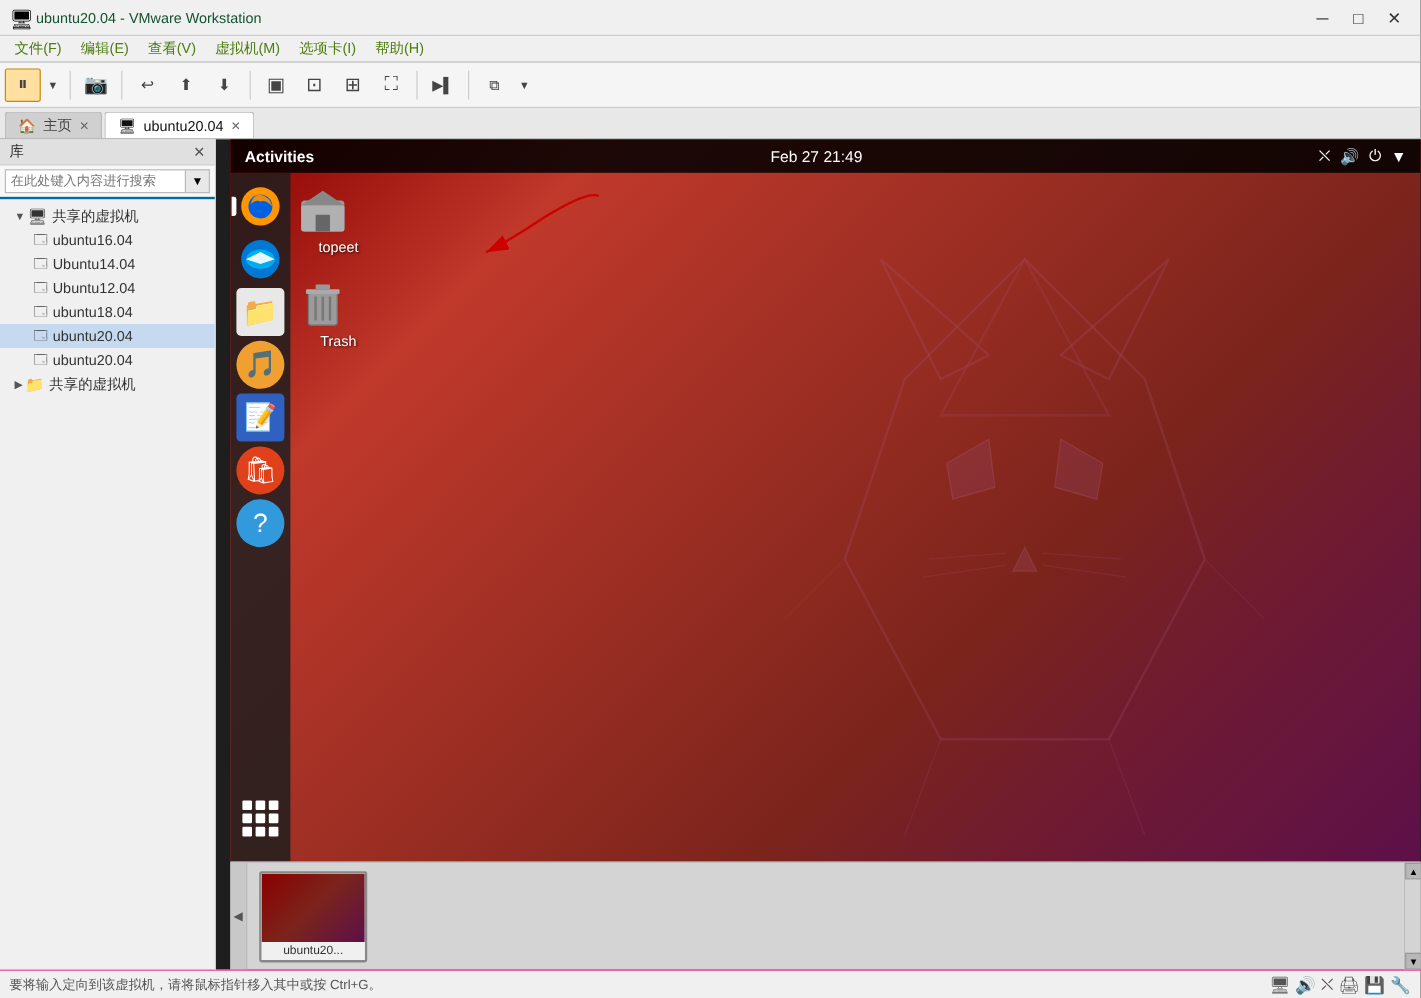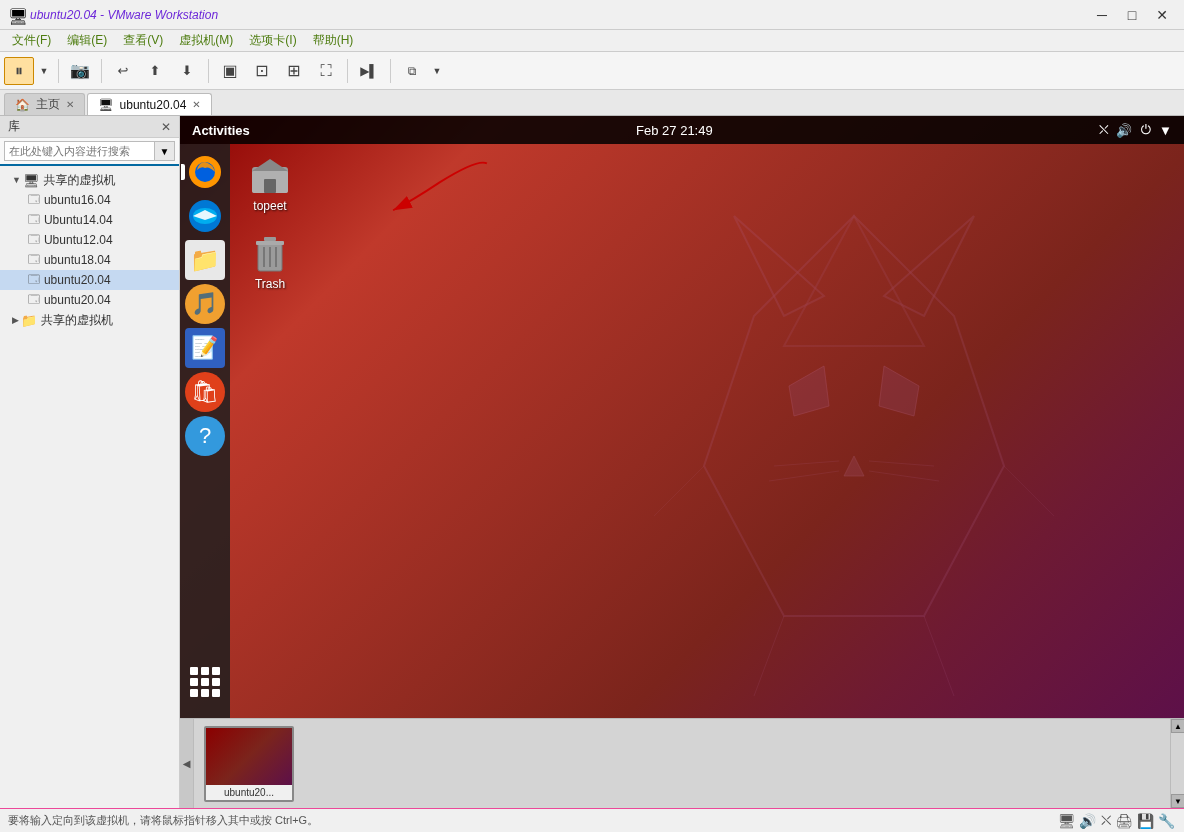--- a/index.html
+++ b/index.html
@@ -9,21 +9,21 @@
     .title-bar {
       height: 30px;
       background: #f0f0f0;
       display: flex;
       align-items: center;
       padding: 0 8px;
       border-bottom: 1px solid #ccc;
       user-select: none;
     }
     .title-bar-icon { width: 16px; height: 16px; margin-right: 6px; }
-    .title-bar-text { font-size: 12px; color: #6d28d9; flex: 1; font-style: italic; }
+    .title-bar-text { font-size: 12px; color: #14532d; flex: 1; }
     .title-bar-controls { display: flex; gap: 2px; }
     .title-bar-btn {
       width: 28px; height: 20px; border: none; background: transparent;
       cursor: pointer; font-size: 14px; display: flex; align-items: center; justify-content: center;
       color: #333;
     }
 
     
     .menu-bar {
       height: 22px;
@@ -150,20 +150,21 @@
     .tree-arrow { display: inline-block; margin-right: 2px; font-size: 9px; color: #555; }
     .tree-folder-icon { margin-right: 4px; font-size: 13px; }
     .tree-vm-icon { margin-right: 4px; font-size: 11px; }
 
     
     .vm-area {
       flex: 1;
       display: flex;
       flex-direction: column;
       overflow: hidden;
+      padding-left: 12px;
     }
 
     
     .ubuntu-desktop {
       flex: 1;
       background: linear-gradient(135deg, #8B0000 0%, #c0392b 20%, #a93226 35%, #922b21 50%, #7b241c 65%, #6e1a33 80%, #5d1049 100%);
       position: relative;
       overflow: hidden;
       min-height: 0;
     }
@@ -248,21 +249,20 @@
       position: absolute;
       left: 55px;
       top: 35px;
       display: flex;
       flex-direction: column;
       gap: 16px;
     }
     .desktop-icon {
       display: flex;
       flex-direction: column;
-      align-items: center;
       width: 70px;
       cursor: pointer;
     }
     .desktop-icon-img {
       width: 44px; height: 44px;
       display: flex; align-items: center; justify-content: center;
       font-size: 32px;
       border-radius: 4px;
     }
     .desktop-icon-label {

